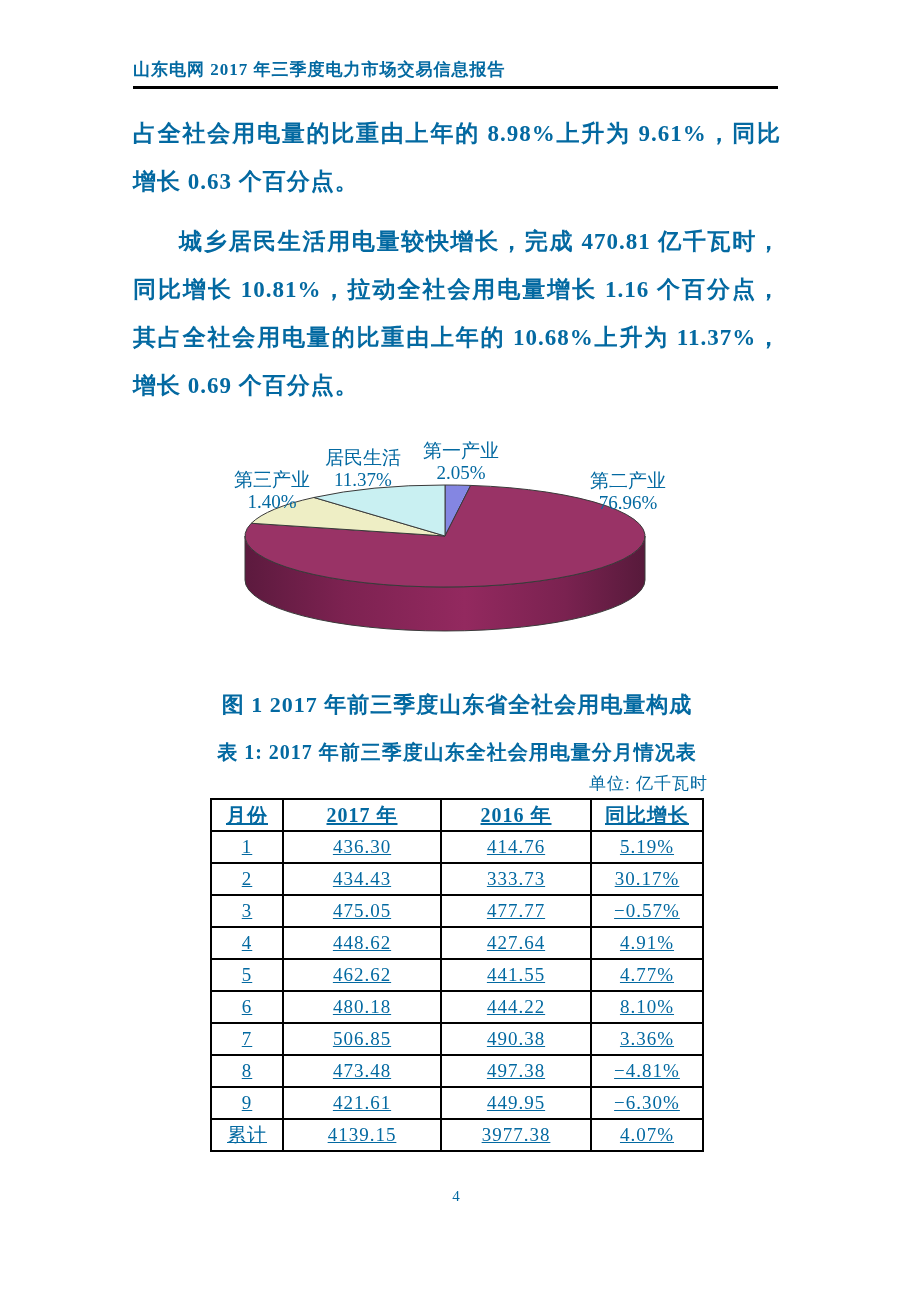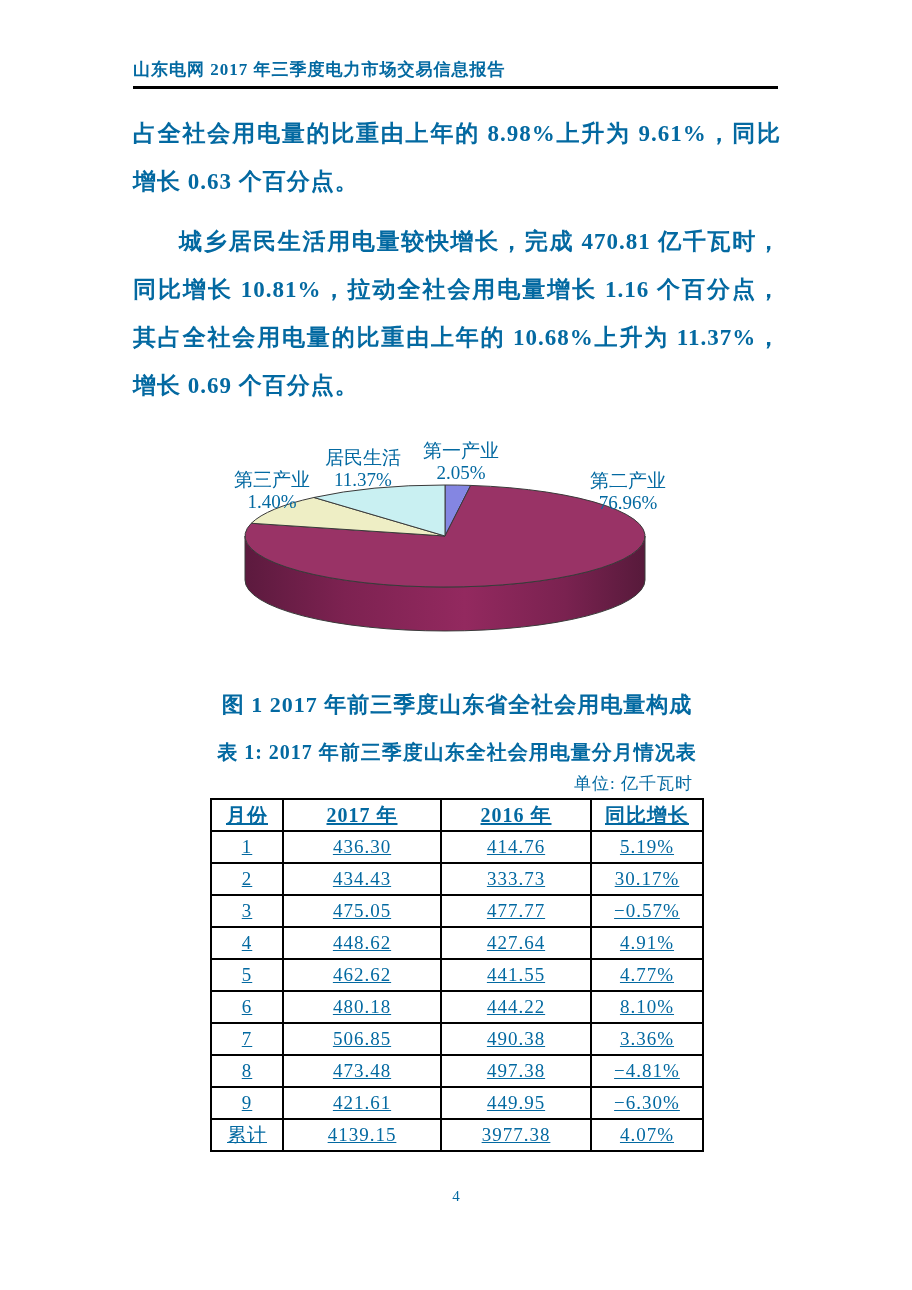--- a/index.html
+++ b/index.html
@@ -42,21 +42,21 @@
   
   .fig-caption{
     position:absolute;left:133px;top:690px;width:648px;
     font-size:22px;font-weight:bold;text-align:center;letter-spacing:1px;
   }
   .tbl-caption{
     position:absolute;left:133px;top:739px;width:648px;
     font-size:20px;font-weight:bold;text-align:center;letter-spacing:1px;
   }
   .unit-note{
-    position:absolute;left:133px;top:772px;width:560px;
+    position:absolute;left:148px;top:772px;width:560px;
     font-size:17px;text-align:right;letter-spacing:1px;
   }
   
   .dtable{
     position:absolute;left:210px;top:798px;width:492px;
     border-collapse:collapse;table-layout:fixed;text-decoration:underline;
   }
   .dtable th,.dtable td{
     border:2px solid #000;
     text-align:center;vertical-align:middle;

